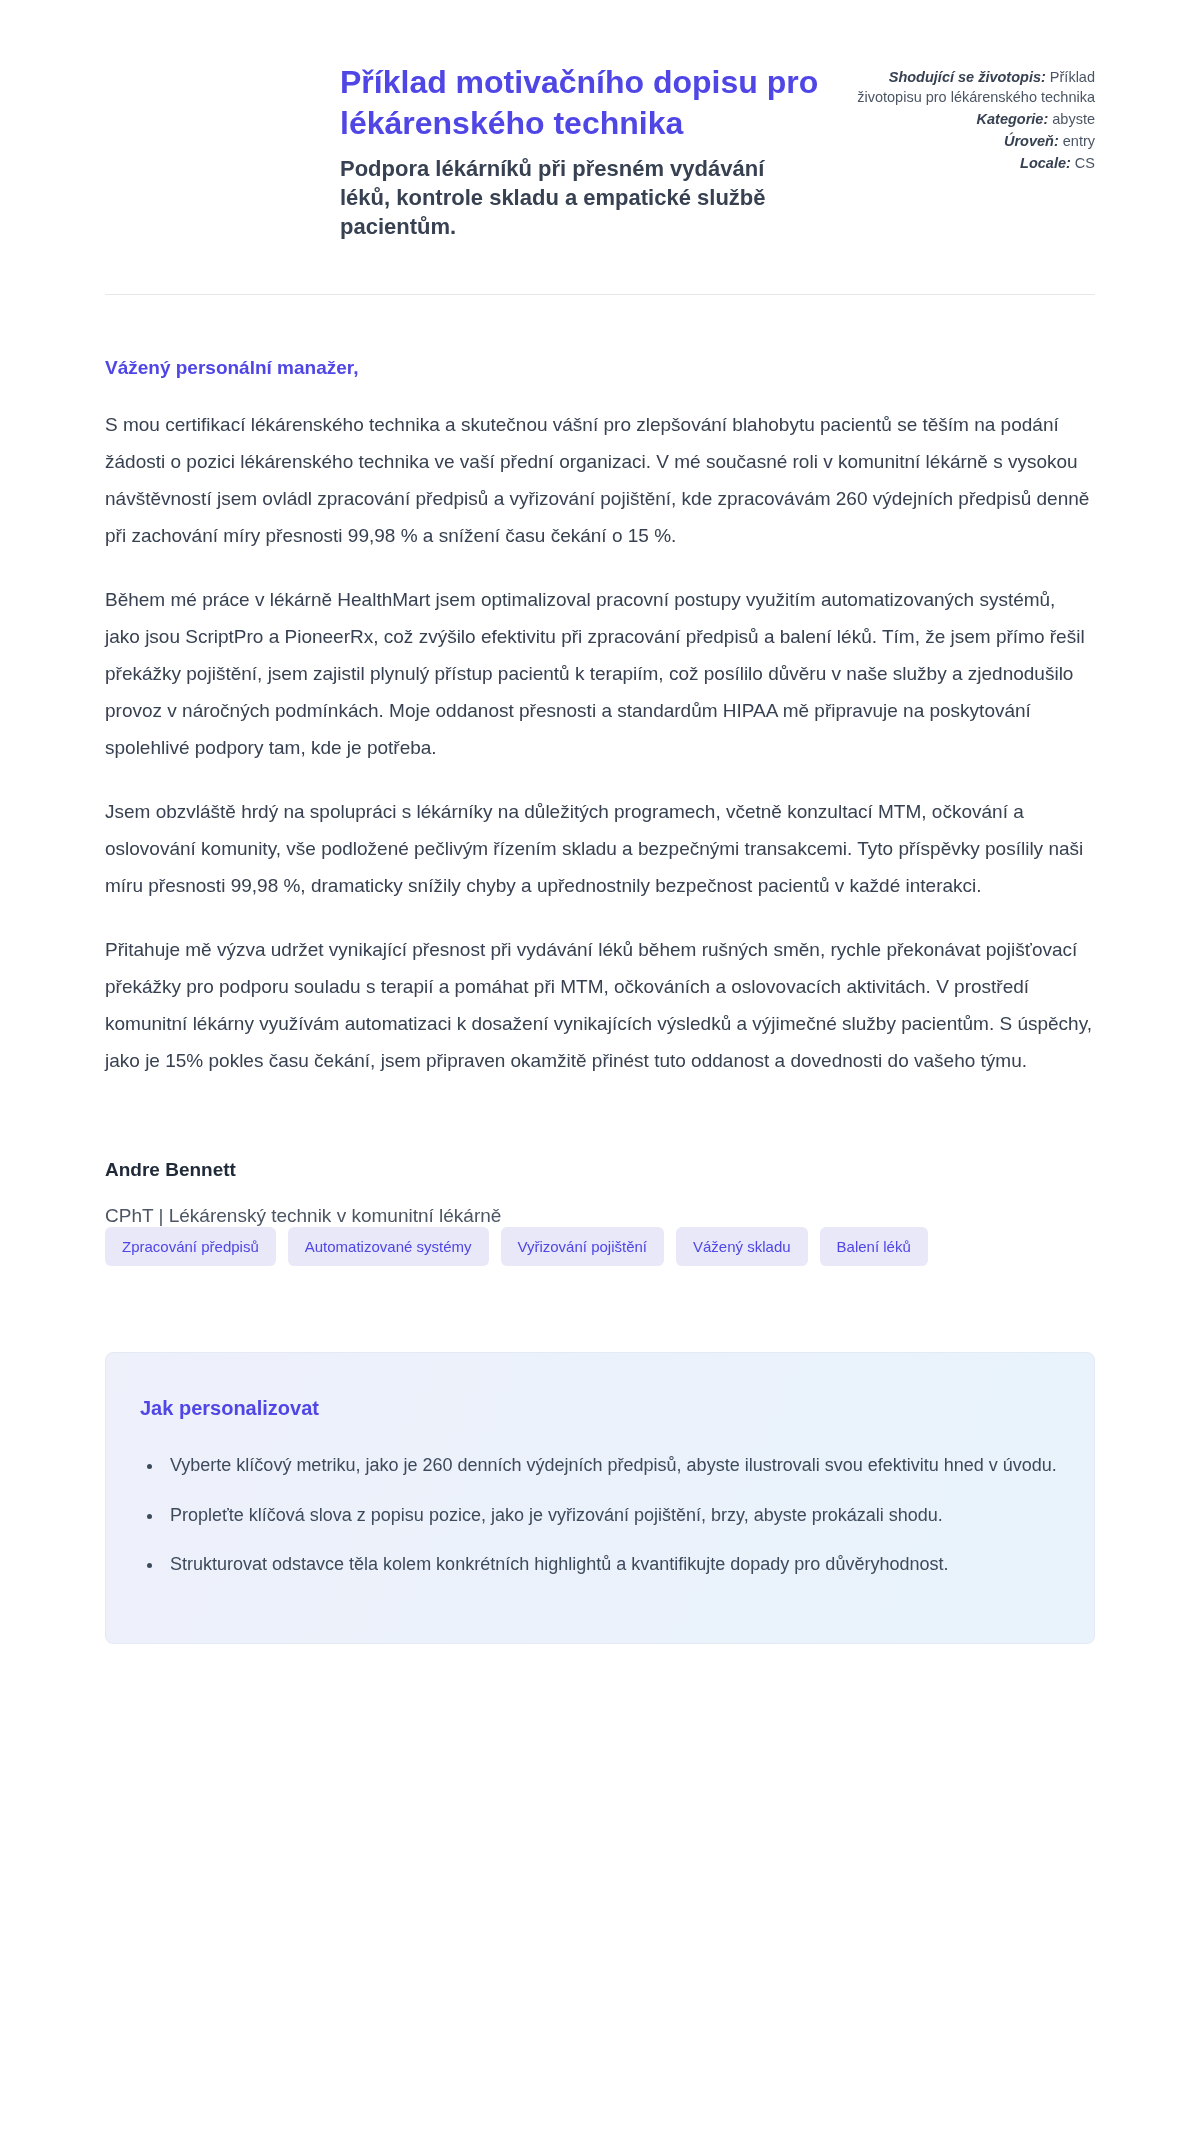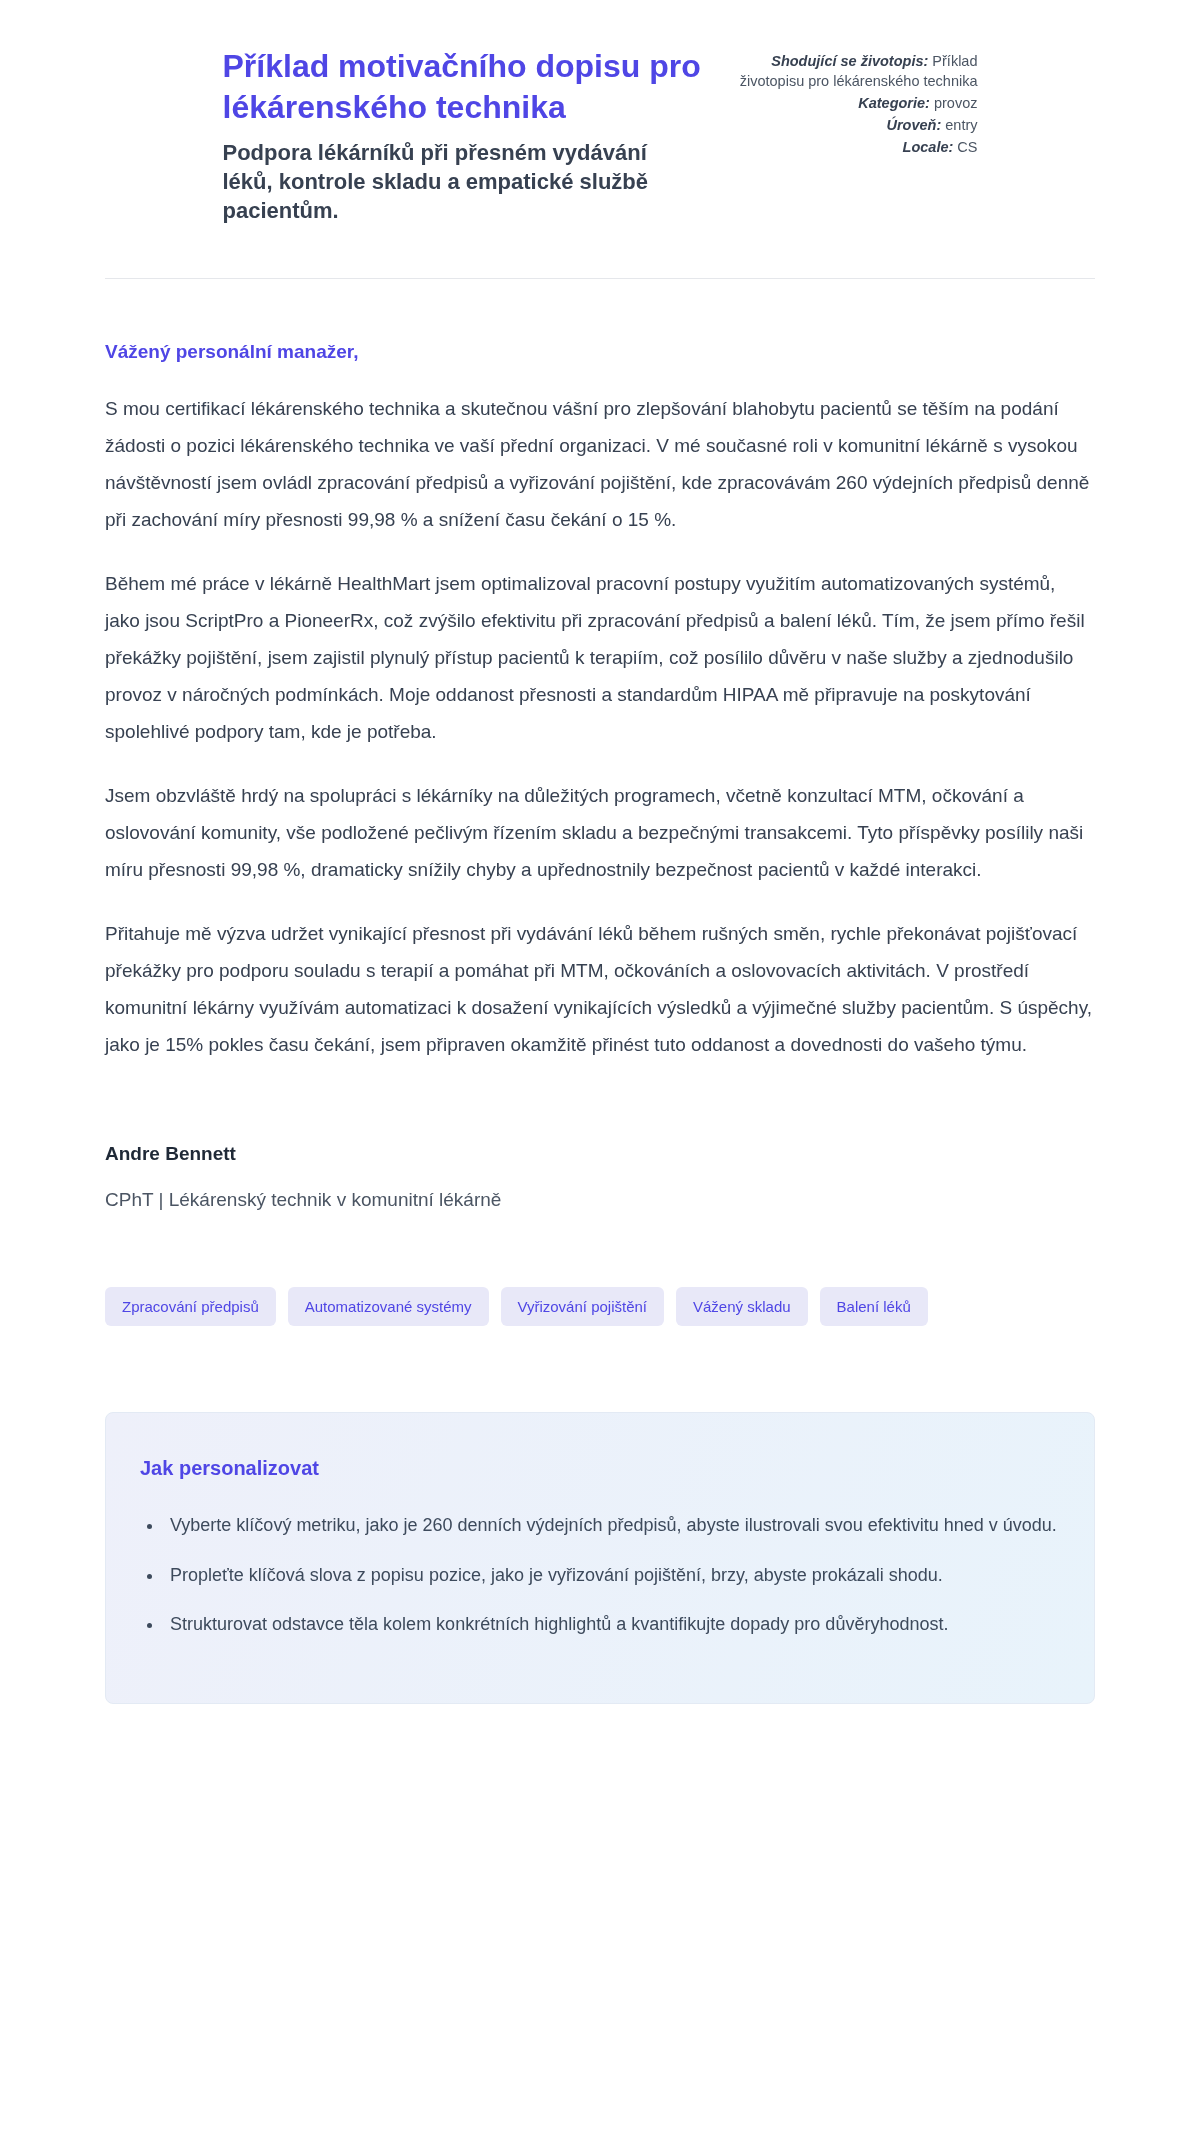--- a/index.html
+++ b/index.html
@@ -23,22 +23,23 @@
     color:var(--body-text);
   }
   .container{
     width:990px;
     margin:0 auto;
     padding-top:46px;
   }
   
   .header{
     display:flex;
-    justify-content:center;
+    justify-content:flex-end;
     align-items:flex-start;
+    margin-top:16px;
   }
   .header-left{max-width:520px;}
   h1.page-title{
     margin:0 0 10px 0;
     font-size:32px;
     line-height:1.28;
     font-weight:700;
     color:var(--accent);
     max-width:500px;
   }
@@ -87,21 +88,20 @@
     font-weight:700;
     color:#1f2937;
   }
   .sig-role{
     margin:24px 0 0 0;
     font-size:19px;
     color:var(--muted-text);
   }
   
   .tags{
-    margin-top:76px;
     display:flex;
     flex-wrap:wrap;
     gap:12px;
   }
   .tag{
     display:inline-block;
     background:var(--chip-bg);
     color:var(--accent);
     font-size:15px;
     line-height:1;
@@ -147,21 +147,21 @@
       <h1 class="page-title">Příklad motivačního dopisu pro lékárenského technika</h1>
       <p class="page-subtitle">Podpora lékárníků při přesném vydávání léků, kontrole skladu a empatické službě pacientům.</p>
     </div>
     <div class="meta">
       <div class="meta-row">
         <span class="meta-label">Shodující se životopis:</span>
         <span class="meta-value">Příklad životopisu pro lékárenského technika</span>
       </div>
       <div class="meta-row">
         <span class="meta-label">Kategorie:</span>
-        <span class="meta-value">provoz</span>
+        <span class="meta-value">abyste</span>
       </div>
       <div class="meta-row">
         <span class="meta-label">Úroveň:</span>
         <span class="meta-value">entry</span>
       </div>
       <div class="meta-row">
         <span class="meta-label">Locale:</span>
         <span class="meta-value">CS</span>
       </div>
     </div>

